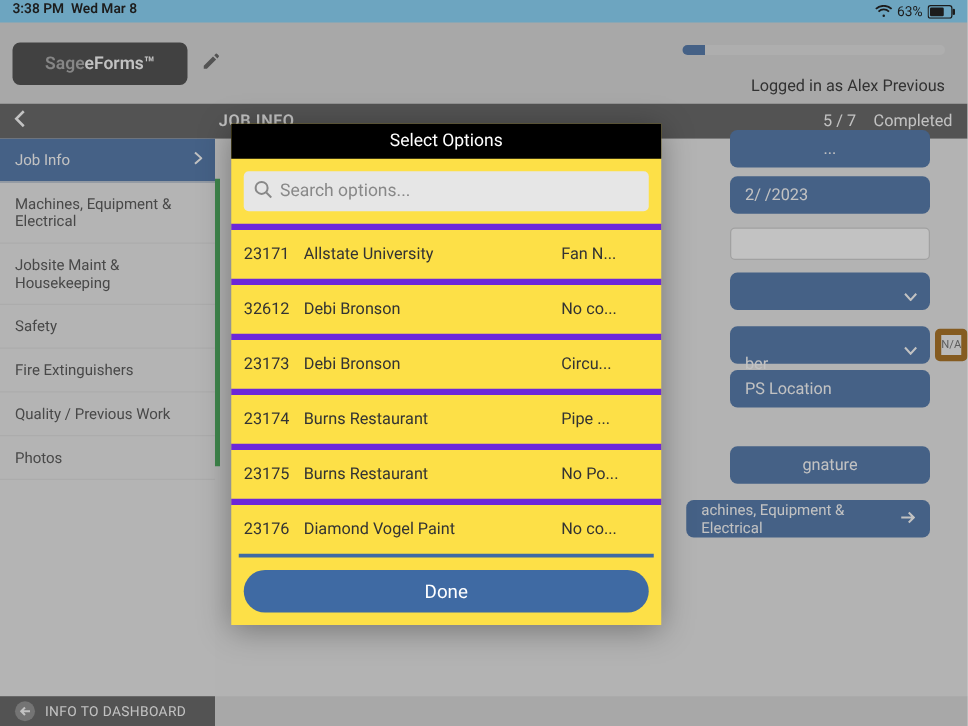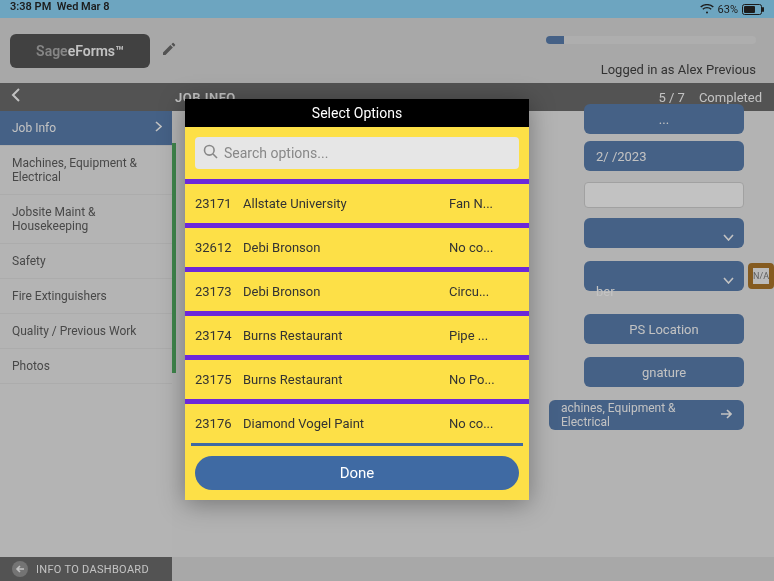--- a/index.html
+++ b/index.html
@@ -27,21 +27,21 @@
 
   .sidebar { position:absolute; top:111px; left:0; width:172px; bottom:24px; background:#eaeaea; }
   .sidebar .item { padding:10px 12px; font-size:12px; color:#444; border-bottom:1px solid #ddd; position:relative; }
   .sidebar .item.active { background:#3f6aa3; color:#fff; }
   .sidebar .item.active .chev { position:absolute; right:10px; top:50%; transform:translateY(-50%); }
 
   .main { position:absolute; top:111px; left:172px; right:0; bottom:24px; background:#e8e8e8; padding:0 10px; }
   .greenbar { position:absolute; left:0; top:32px; width:4px; height:230px; background:#37a34a; }
   .pill { position:absolute; background:#3f6aa3; border-radius:6px; height:30px; display:flex; align-items:center; padding:0 12px; color:#fff; font-size:13px; }
   .pill.date { right:30px; top:141px; width:160px; }
-  .pill.loc  { right:30px; top:314px; width:160px; justify-content:center; }
+  .pill.loc  { right:30px; top:296px; width:160px; }
   .pill.sig  { right:30px; top:357px; width:160px; justify-content:center; }
   .pill.next { right:30px; top:400px; width:195px; font-size:12px; justify-content:center; gap:8px;}
   .select { position:absolute; right:30px; width:160px; height:30px; background:#3f6aa3; border-radius:6px; }
   .select .chev { position:absolute; right:10px; top:8px; color:#fff; }
   .select.s1 { top:218px; }
   .select.s2 { top:261px; width:160px; }
   .na { position:absolute; right:0px; top:263px; width:26px; height:26px; border:5px solid #a16207; border-radius:4px; background:#f5f5f5; font-size:9px; display:flex; align-items:center; justify-content:center; color:#666;}
   .textinput { position:absolute; right:30px; top:182px; width:160px; height:26px; background:#fff; border:1px solid #ccc; border-radius:4px;}
 
   .footerbtn { position:absolute; left:0; bottom:0; width:172px; height:24px; background:#555; color:#fff; font-size:11px; display:flex; align-items:center; gap:8px; padding-left:12px; letter-spacing:.3px;}

